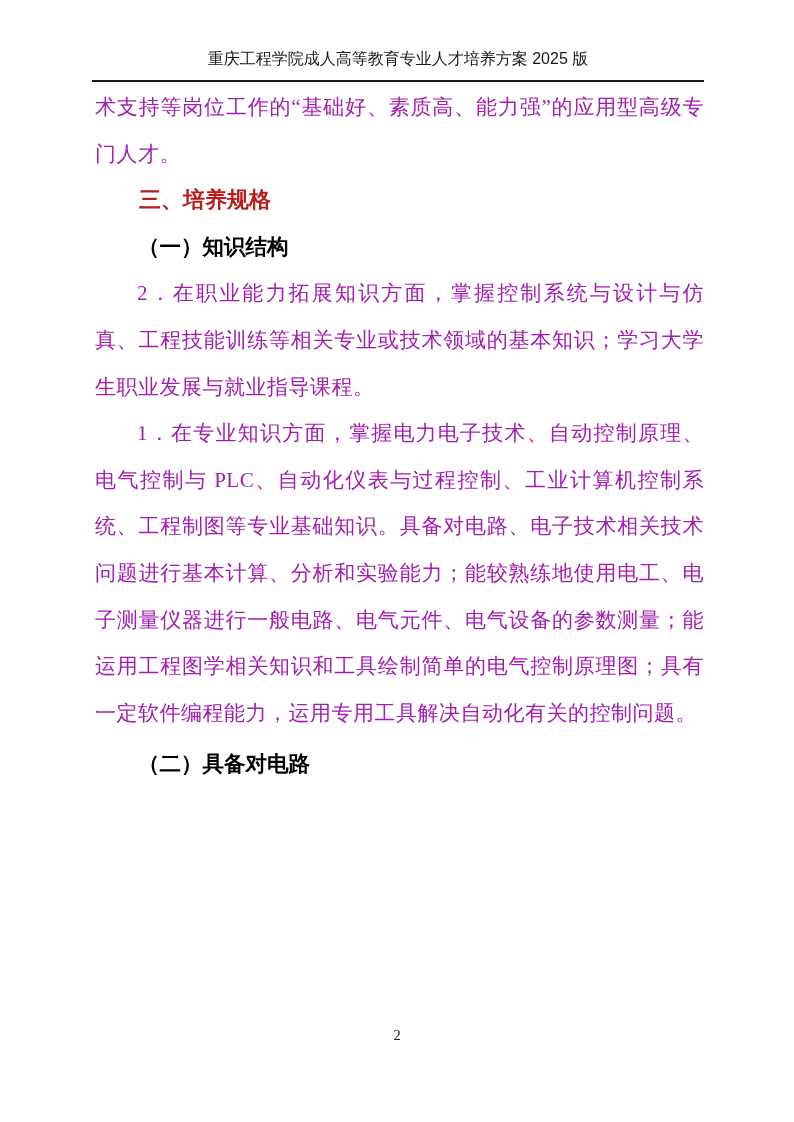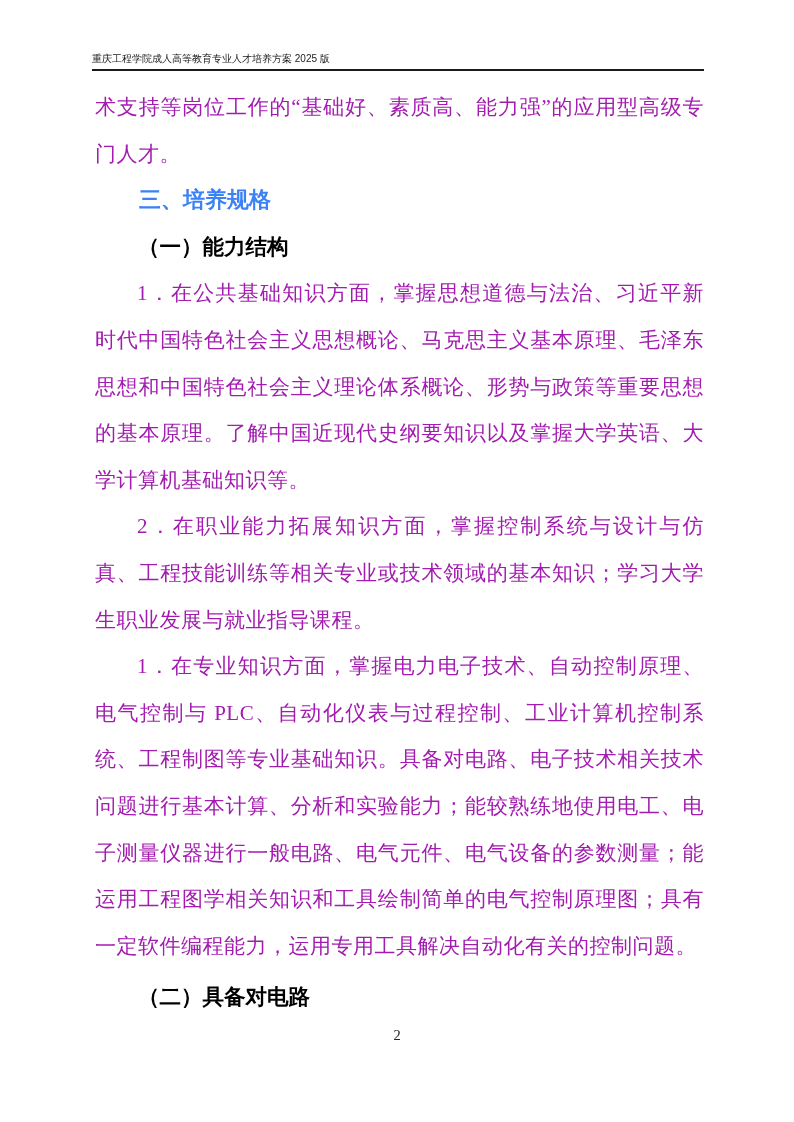--- a/index.html
+++ b/index.html
@@ -14,27 +14,27 @@
     background: #ffffff;
     overflow: hidden;
     font-family: "Liberation Serif", "DejaVu Serif", serif;
     color: #1c1c1c;
   }
   .doc-header {
     position: absolute;
     left: 92px;
     top: 50px;
     width: 612px;
-    text-align: left;
+    text-align: center;
     font-family: "Liberation Sans", "DejaVu Sans", sans-serif;
-    font-size: 10px;
+    font-size: 16px;
     line-height: 18px;
     color: #1a1a1a;
     border-bottom: 2px solid #1a1a1a;
-    padding-bottom: 1px;
+    padding-bottom: 12px;
   }
   .content {
     position: absolute;
     left: 95px;
     top: 84px;
     width: 609px;
   }
   .body-text {
     margin: 0;
     font-size: 21px;
@@ -46,21 +46,21 @@
   }
   .indent {
     text-indent: 2em;
   }
   .section-heading {
     margin: 0;
     font-family: "Liberation Sans", "DejaVu Sans", sans-serif;
     font-weight: 700;
     font-size: 22px;
     line-height: 46.6px;
-    color: #3b82f6;
+    color: #b91c1c;
     text-indent: 2em;
   }
   .subsection-heading {
     margin: 0;
     font-family: "Liberation Sans", "DejaVu Sans", sans-serif;
     font-weight: 700;
     font-size: 21.5px;
     line-height: 46.6px;
     color: #000000;
     text-indent: 2em;
@@ -87,23 +87,22 @@
   <div class="doc-header">
     <span>重庆工程学院成人高等教育专业人才培养方案 2025 版</span>
   </div>
 
   <div class="content">
 
     <p class="body-text">术支持等岗位工作的“基础好、素质高、能力强”的应用型高级专门人才。</p>
 
     <h2 class="section-heading">三、培养规格</h2>
 
-    <h3 class="subsection-heading">（一）能力结构</h3>
+    <h3 class="subsection-heading">（一）知识结构</h3>
 
-    <p class="body-text indent">1．在公共基础知识方面，掌握思想道德与法治、习近平新时代中国特色社会主义思想概论、马克思主义基本原理、毛泽东思想和中国特色社会主义理论体系概论、形势与政策等重要思想的基本原理。了解中国近现代史纲要知识以及掌握大学英语、大学计算机基础知识等。</p>
 
     <p class="body-text indent">2．在职业能力拓展知识方面，掌握控制系统与设计与仿真、工程技能训练等相关专业或技术领域的基本知识；学习大学生职业发展与就业指导课程。</p>
 
     <p class="body-text indent">1．在专业知识方面，掌握电力电子技术、自动控制原理、电气控制与 PLC、自动化仪表与过程控制、工业计算机控制系统、工程制图等专业基础知识。具备对电路、电子技术相关技术问题进行基本计算、分析和实验能力；能较熟练地使用电工、电子测量仪器进行一般电路、电气元件、电气设备的参数测量；能运用工程图学相关知识和工具绘制简单的电气控制原理图；具有一定软件编程能力，运用专用工具解决自动化有关的控制问题。</p>
 
     <h3 class="subsection-heading last">（二）具备对电路</h3>
 
   </div>
 
   <div class="doc-footer">

